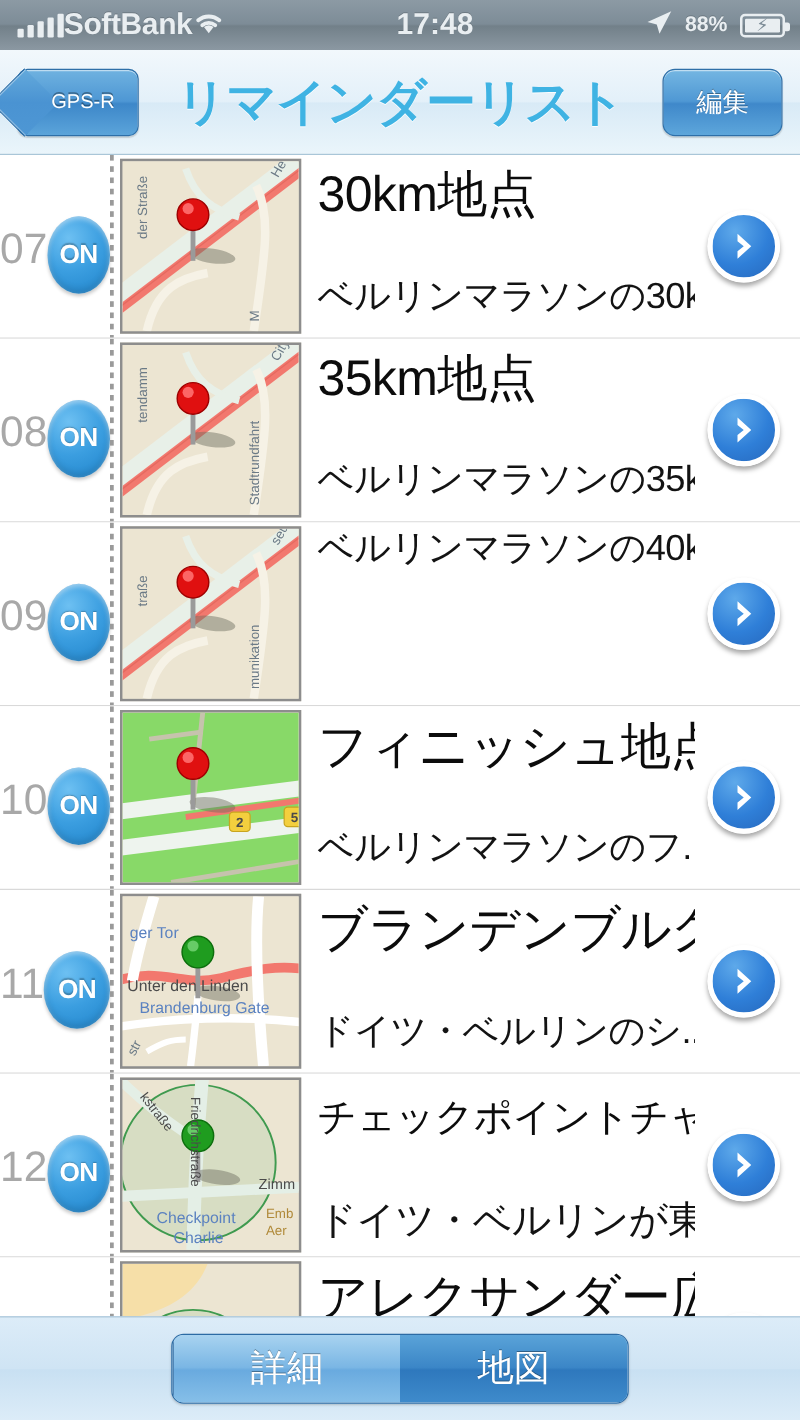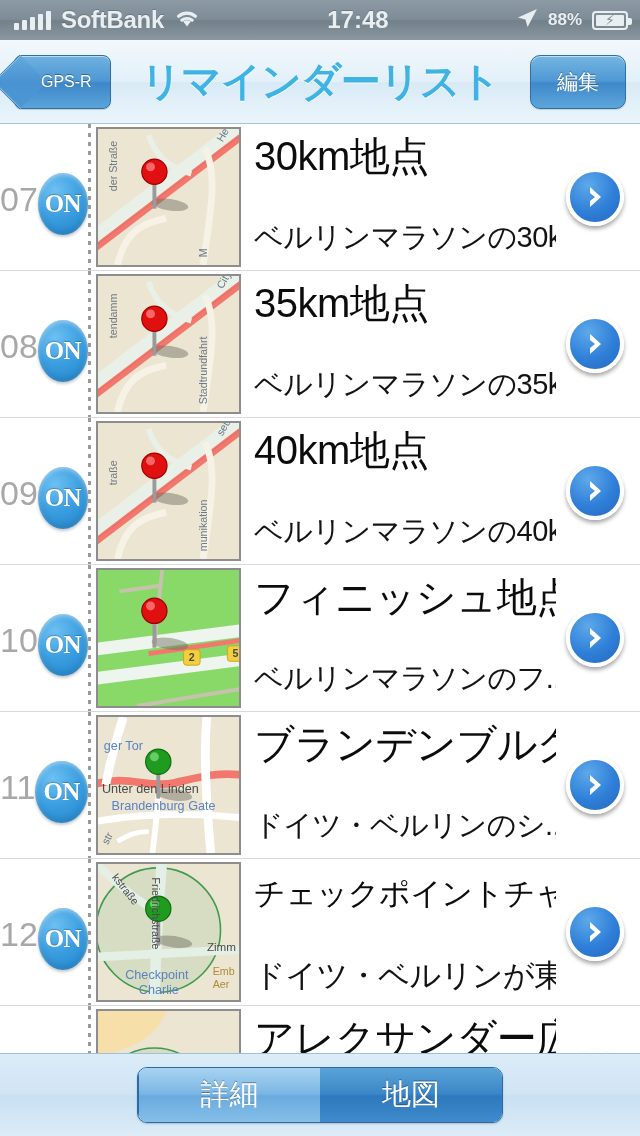--- a/index.html
+++ b/index.html
@@ -9,21 +9,21 @@
     background:#ffffff;
   }
   #app { position:relative; width:640px; height:1136px; overflow:hidden; }
 
   
   .statusbar{
     position:absolute; top:0; left:0; width:640px; height:40px;
     background:linear-gradient(to bottom,#8c9aa4 0%,#7d8c97 48%,#728089 52%,#8b98a2 100%);
     display:flex; align-items:center; color:#e9eef1;
   }
-  .sb-left{display:flex;align-items:center;gap:10px;padding-left:14px;flex:0 0 auto;}
+  .sb-left{display:flex;align-items:center;gap:0;padding-left:14px;flex:0 0 auto;}
   .sb-center{flex:1;display:flex;justify-content:center;align-items:flex-end;}
   .sb-right{display:flex;align-items:center;gap:10px;padding-right:12px;flex:0 0 auto;}
   .sig{display:flex;align-items:flex-end;gap:3px;height:19px;}
   .sig i{display:block;width:5px;background:#e9eef1;border-radius:1px;}
   .sig i:nth-child(1){height:7px;}
   .sig i:nth-child(2){height:10px;}
   .sig i:nth-child(3){height:13px;}
   .sig i:nth-child(4){height:16px;}
   .sig i:nth-child(5){height:19px;}
   .carrier{font-size:24px;font-weight:bold;letter-spacing:-0.3px;text-shadow:0 -1px 0 rgba(0,0,0,.18);}
@@ -89,23 +89,22 @@
     width:88px; flex:0 0 88px; position:relative;
     display:flex;flex-direction:row;align-items:center;justify-content:flex-start;
     padding-top:6px;
   }
   .numtxt{font-size:34px;color:#a8a8a8;line-height:1.05;font-weight:normal;}
   .onbadge{
     margin-top:7px; width:62px;height:62px;border-radius:50%;
     background:radial-gradient(circle at 34% 28%,#6dc0f2 0%,#3b9ee0 48%,#1f83ca 100%);
     box-shadow:0 2px 3px rgba(0,0,0,.22), inset 0 -3px 6px rgba(0,0,0,.12), inset 0 2px 4px rgba(255,255,255,.5);
     display:flex;align-items:center;justify-content:center;
-    color:#fff;font-size:25px;font-weight:bold;letter-spacing:-.5px;
+    color:#fff;font-size:21px;font-weight:bold;letter-spacing:-.5px;
     text-shadow:0 -1px 1px rgba(0,0,0,.25);
-    font-family:Liberation Serif, serif;
   }
   .dots{
     position:absolute; left:0; top:0; width:3px; height:100%;
     background-image:linear-gradient(to bottom,#9a9a9a 50%,transparent 50%);
     background-size:3px 9px;
   }
   .col-thumb{
     width:154px; flex:0 0 154px; position:relative;
     display:flex;align-items:center;justify-content:flex-start;
   }
@@ -318,21 +317,20 @@
       <circle cx="58" cy="44" r="13" fill="none" stroke="#9e0000" stroke-width="1.2"></circle>
       <circle cx="54" cy="39" r="4.6" fill="#ff7070" opacity=".9"></circle>
     </g>
       <text class="mlabel" x="20" y="64" font-size="11" transform="rotate(-90 20 64)">traße</text>
       <text class="mlabel" x="128" y="14" font-size="11" transform="rotate(-60 128 14)">seum für</text>
       <text class="mlabel" x="112" y="132" font-size="11" transform="rotate(-90 112 132)">munikation</text>
               </svg>
             </div>
     </div>
     <div class="col-text">
-      <div class="title">40km地点</div>
       <div class="subtitle">ベルリンマラソンの40k...</div>
       <div class="chev">
         <svg width="30" height="30" viewBox="0 0 30 30">
           <path d="M10 5 L21 15 L10 25 L10 19 L15 15 L10 11 Z" fill="#ffffff"></path>
         </svg>
       </div>
     </div>
         </div>
         <div class="row">
     <div class="col-num">

